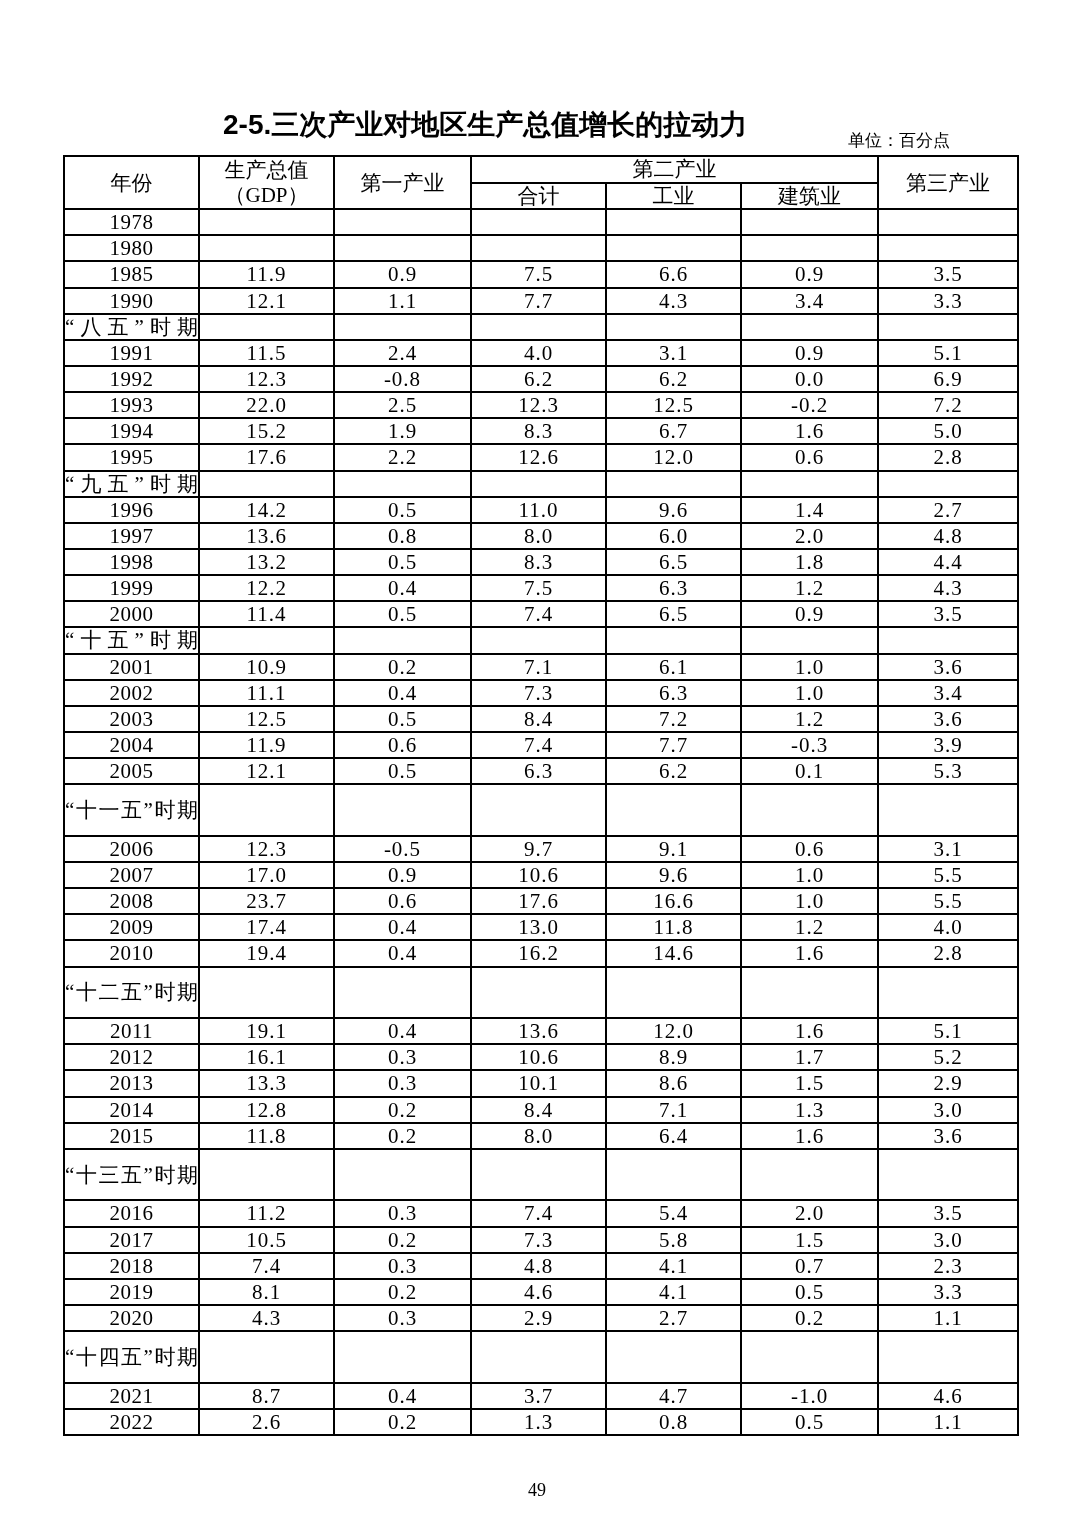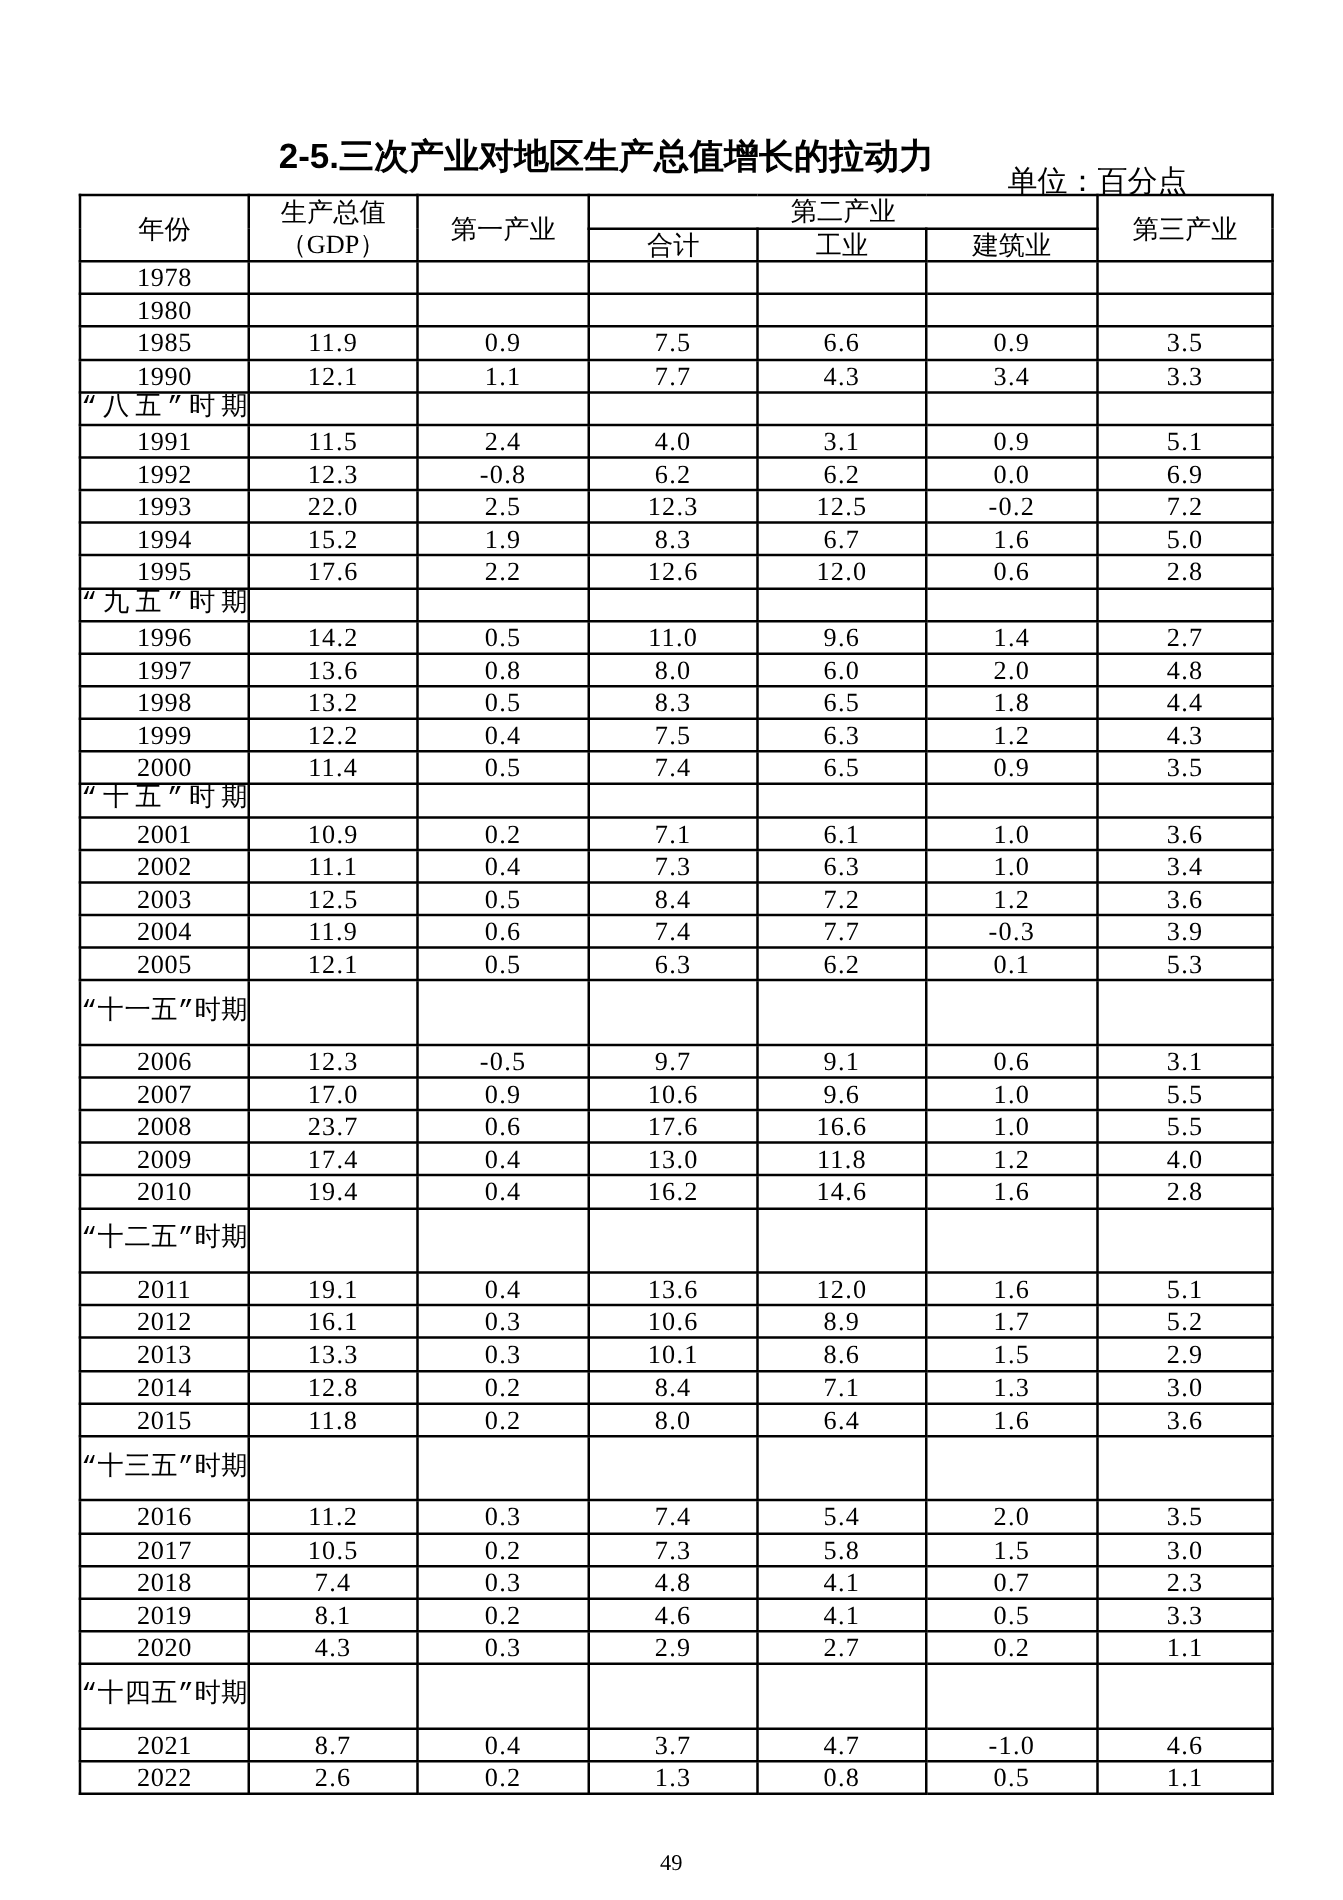--- a/index.html
+++ b/index.html
@@ -18,21 +18,21 @@
     font-family: "Liberation Sans", "DejaVu Sans", sans-serif;
     font-size: 28px;
     font-weight: bold;
     letter-spacing: 0px;
     white-space: nowrap;
   }
   .unit-label {
     position: absolute;
     top: 129px;
     right: 124px;
-    font-size: 24px;
+    font-size: 17px;
     white-space: nowrap;
   }
   table.stat-table {
     position: absolute;
     left: 63px; top: 155px;
     width: 954px;
     border-collapse: collapse;
     table-layout: fixed;
   }
   .stat-table th, .stat-table td {
@@ -49,21 +49,20 @@
   .stat-table thead tr.h2 { height: 25px; margin-top: 40px; }
   .stat-table tbody tr { height: 18px; }
   .stat-table tbody tr.tall { height: 51.6px; margin-top: 35px; }
   .value-cell { letter-spacing: 1px; }
   .year-label { letter-spacing: 0.5px; }
   .period-label {
     text-align: justify;
     text-align-last: justify;
     text-justify: inter-character;
     padding: 0 3px;
-    font-family: Liberation Mono, monospace;
   }
   .page-number {
     position: absolute;
     left: 0; top: 1480px;
     width: 100%;
     text-align: center;
     font-size: 18px;
   }
 </style>
 </head>

